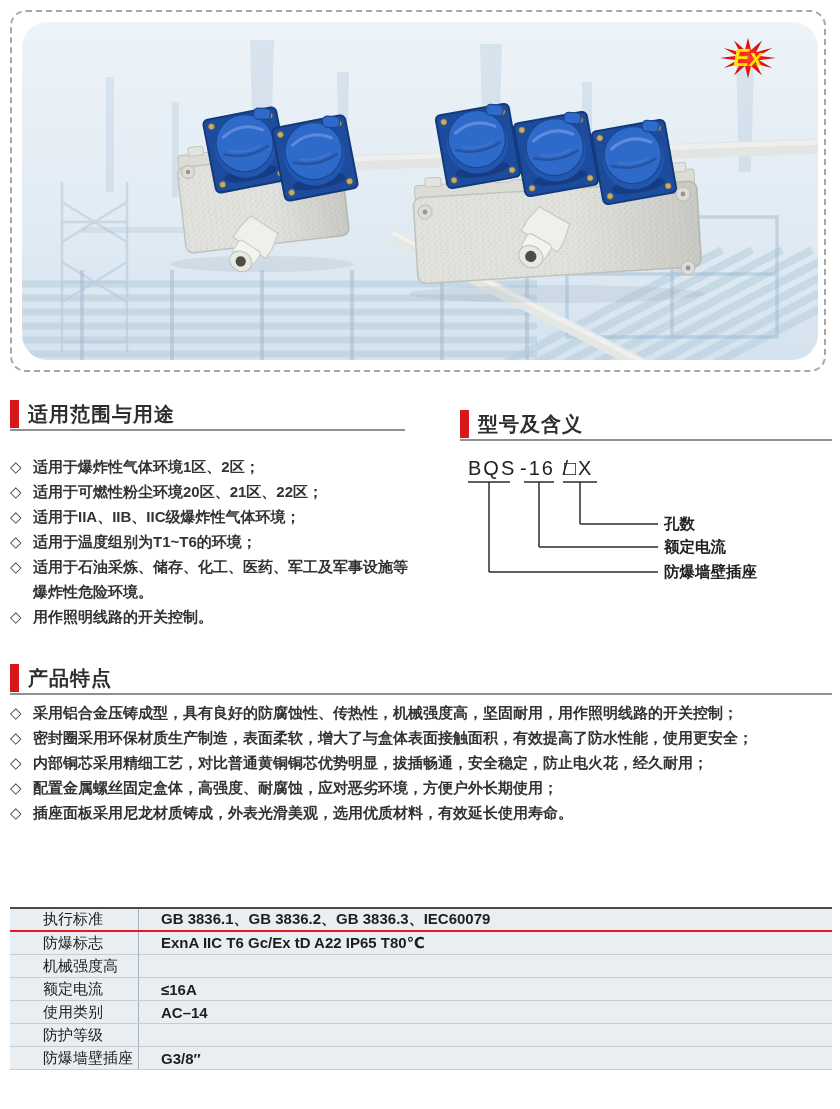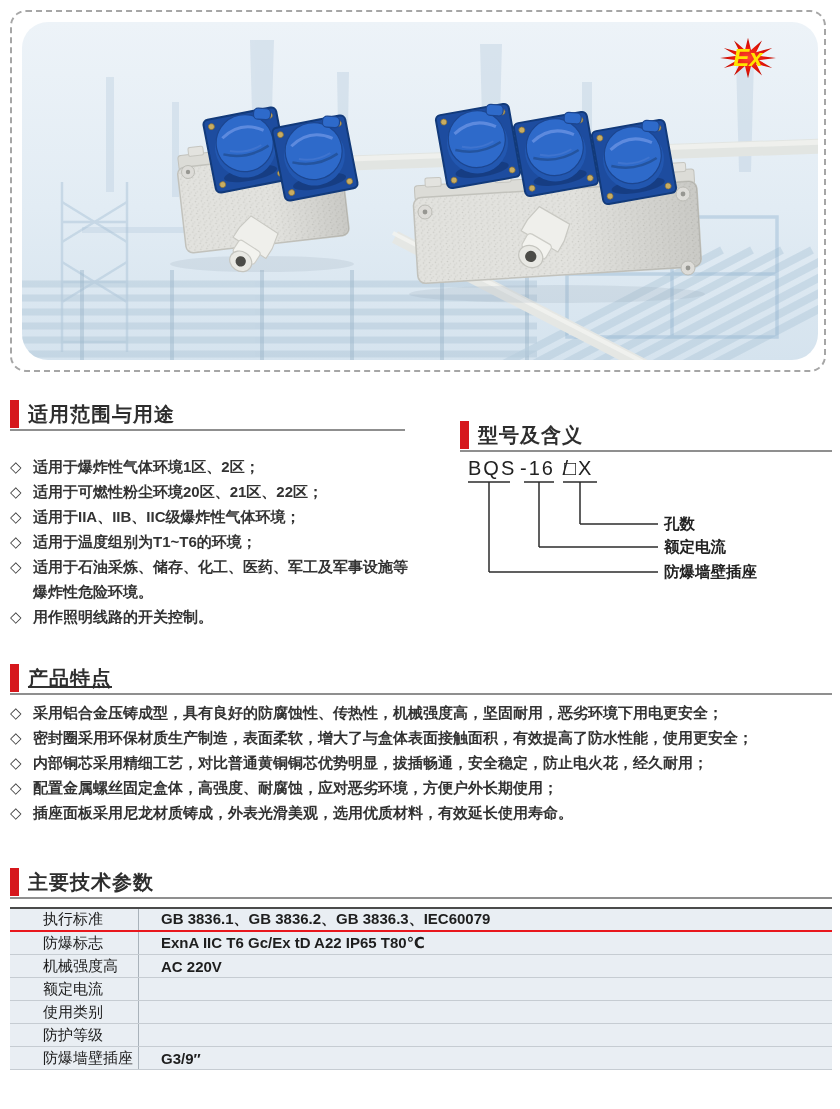--- a/index.html
+++ b/index.html
@@ -12,22 +12,22 @@
   .photo{position:absolute;left:22px;top:22px;width:796px;height:338px;
          border-radius:26px;overflow:hidden;}
   .photo svg{display:block;}
 
   
   .section-header{position:absolute;height:30px;border-bottom:2px solid #8f8f8f;
                   display:flex;align-items:center;}
   .red-bar{width:9px;height:28px;background:#d6171c;margin-right:9px;flex:0 0 9px;}
   .section-title{margin:0;font-size:20px;font-weight:bold;color:#2e2e2e;letter-spacing:1px;line-height:1;}
   .hdr-usage{left:10px;top:399px;width:395px;}
-  .hdr-model{left:460px;top:409px;width:372px;margin-top:11px;}
-  .hdr-features{left:10px;top:663px;width:822px;text-decoration:underline;}
+  .hdr-model{left:460px;top:409px;width:372px;}
+  .hdr-features{left:10px;top:663px;width:822px;}
   .hdr-params{left:10px;top:867px;width:822px;}
 
   
   .bullets{position:absolute;list-style:none;margin:0;padding:0;
            font-size:15px;font-weight:bold;color:#333;line-height:25px;}
   .usage-list{left:10px;top:454px;width:404px;}
   .features-list{left:10px;top:700px;width:822px;}
   .bullet-item{display:flex;}
   .diamond{flex:0 0 23px;width:23px;color:#3a3a3a;}
   .btxt{flex:1;}
@@ -275,65 +275,62 @@
     <text class="dlabel" x="204" y="129">防爆墙壁插座</text>
   </svg>
 
   <div class="section-header hdr-features">
     <span class="red-bar"></span>
     <h2 class="section-title">产品特点</h2>
   </div>
   <ul class="bullets features-list">
     <li class="bullet-item">
       <span class="diamond">◇</span>
-      <span class="btxt">采用铝合金压铸成型，具有良好的防腐蚀性、传热性，机械强度高，坚固耐用，恶劣环境下用电更安全；</span>
+      <span class="btxt">采用铝合金压铸成型，具有良好的防腐蚀性、传热性，机械强度高，坚固耐用，用作照明线路的开关控制；</span>
       </li>
     <li class="bullet-item">
       <span class="diamond">◇</span>
       <span class="btxt">密封圈采用环保材质生产制造，表面柔软，增大了与盒体表面接触面积，有效提高了防水性能，使用更安全；</span>
       </li>
     <li class="bullet-item">
       <span class="diamond">◇</span>
       <span class="btxt">内部铜芯采用精细工艺，对比普通黄铜铜芯优势明显，拔插畅通，安全稳定，防止电火花，经久耐用；</span>
       </li>
     <li class="bullet-item">
       <span class="diamond">◇</span>
       <span class="btxt">配置金属螺丝固定盒体，高强度、耐腐蚀，应对恶劣环境，方便户外长期使用；</span>
       </li>
     <li class="bullet-item">
       <span class="diamond">◇</span>
       <span class="btxt">插座面板采用尼龙材质铸成，外表光滑美观，选用优质材料，有效延长使用寿命。</span>
       </li>
   </ul>
 
-  <div class="section-header hdr-params">
-    <span class="red-bar"></span>
-    <h2 class="section-title">主要技术参数</h2>
-  </div>
   <div class="params-table">
     <div class="param-row first">
       <div class="param-label">执行标准</div>
       <div class="param-value">GB 3836.1、GB 3836.2、GB 3836.3、IEC60079</div>
     </div>
     <div class="param-row">
       <div class="param-label">防爆标志</div>
       <div class="param-value">ExnA IIC T6 Gc/Ex tD A22 IP65 T80℃</div>
     </div>
     <div class="param-row">
       <div class="param-label">机械强度高</div>
-      <div class="param-value">AC 220V</div>
     </div>
     <div class="param-row">
       <div class="param-label">额定电流</div>
+      <div class="param-value">≤16A</div>
     </div>
     <div class="param-row">
       <div class="param-label">使用类别</div>
+      <div class="param-value">AC–14</div>
     </div>
     <div class="param-row">
       <div class="param-label">防护等级</div>
     </div>
     <div class="param-row">
       <div class="param-label">防爆墙壁插座</div>
-      <div class="param-value">G3/9″</div>
+      <div class="param-value">G3/8″</div>
     </div>
   </div>
 
 </div>
 
 </body></html>

